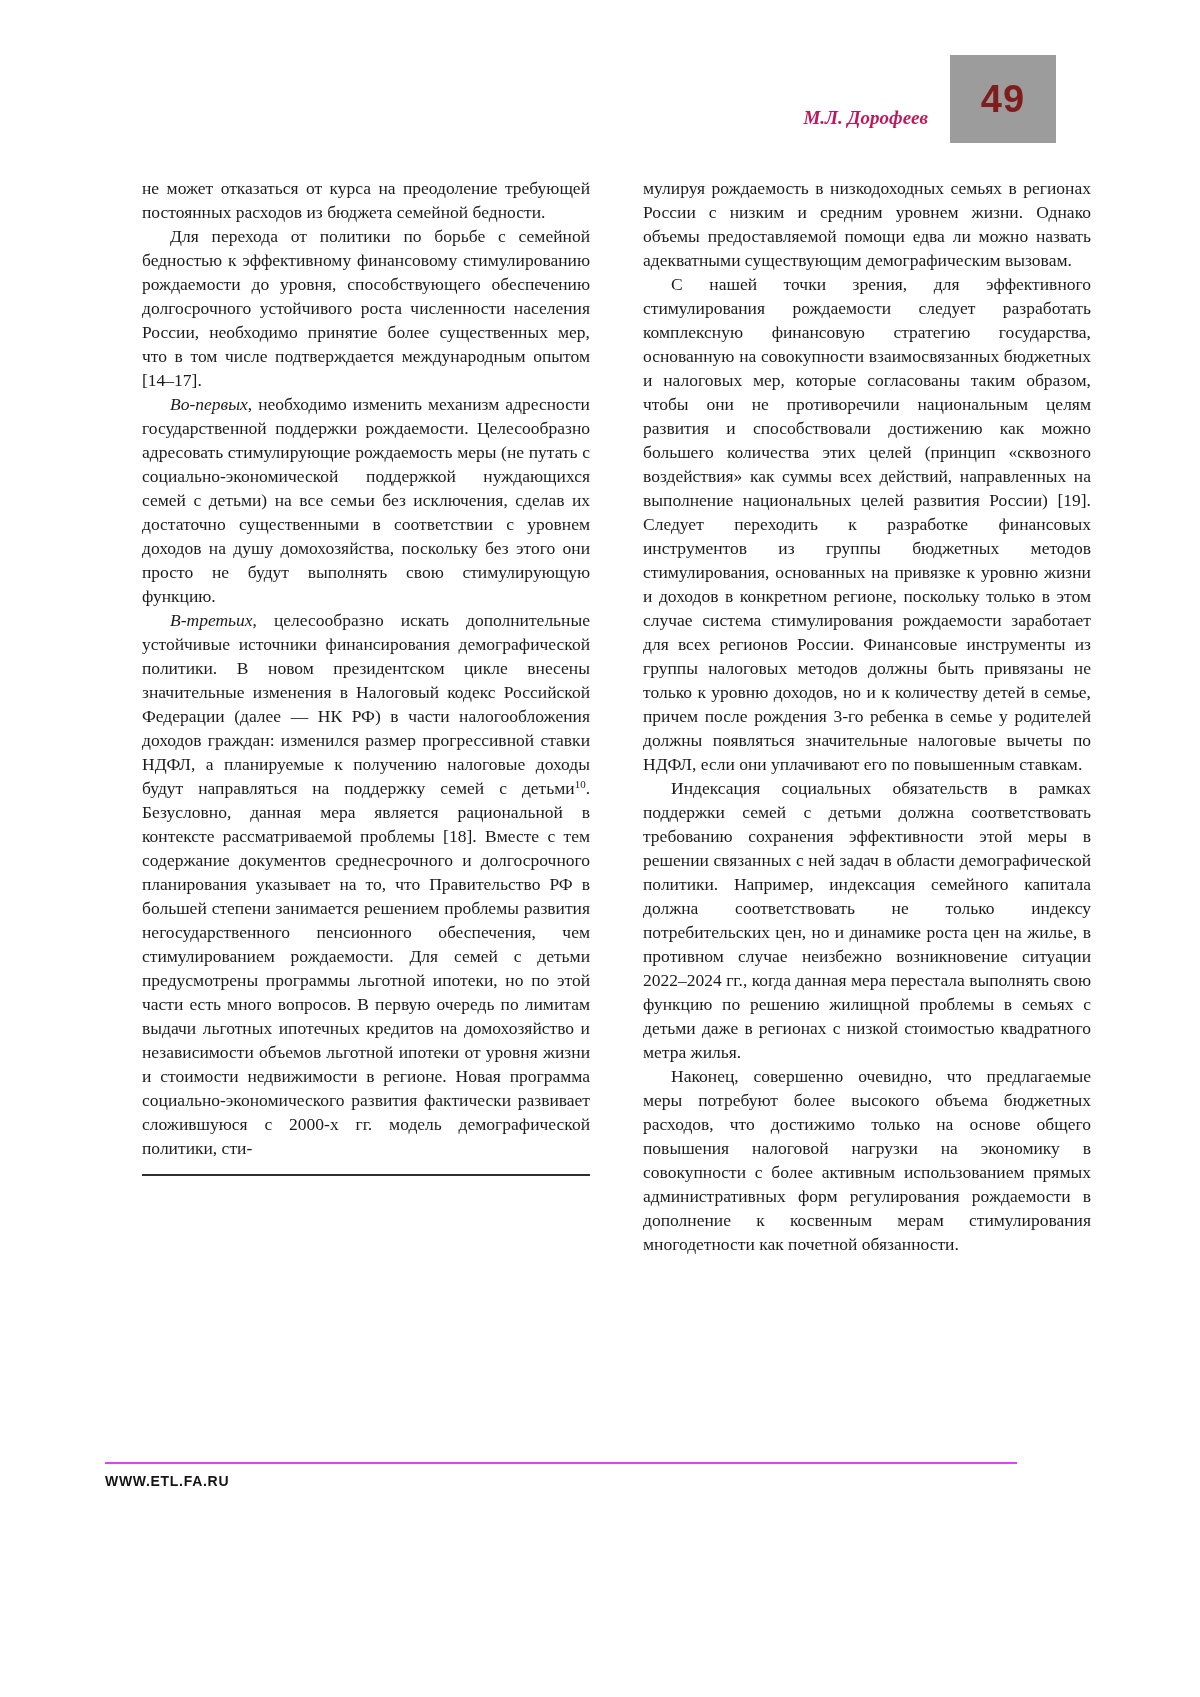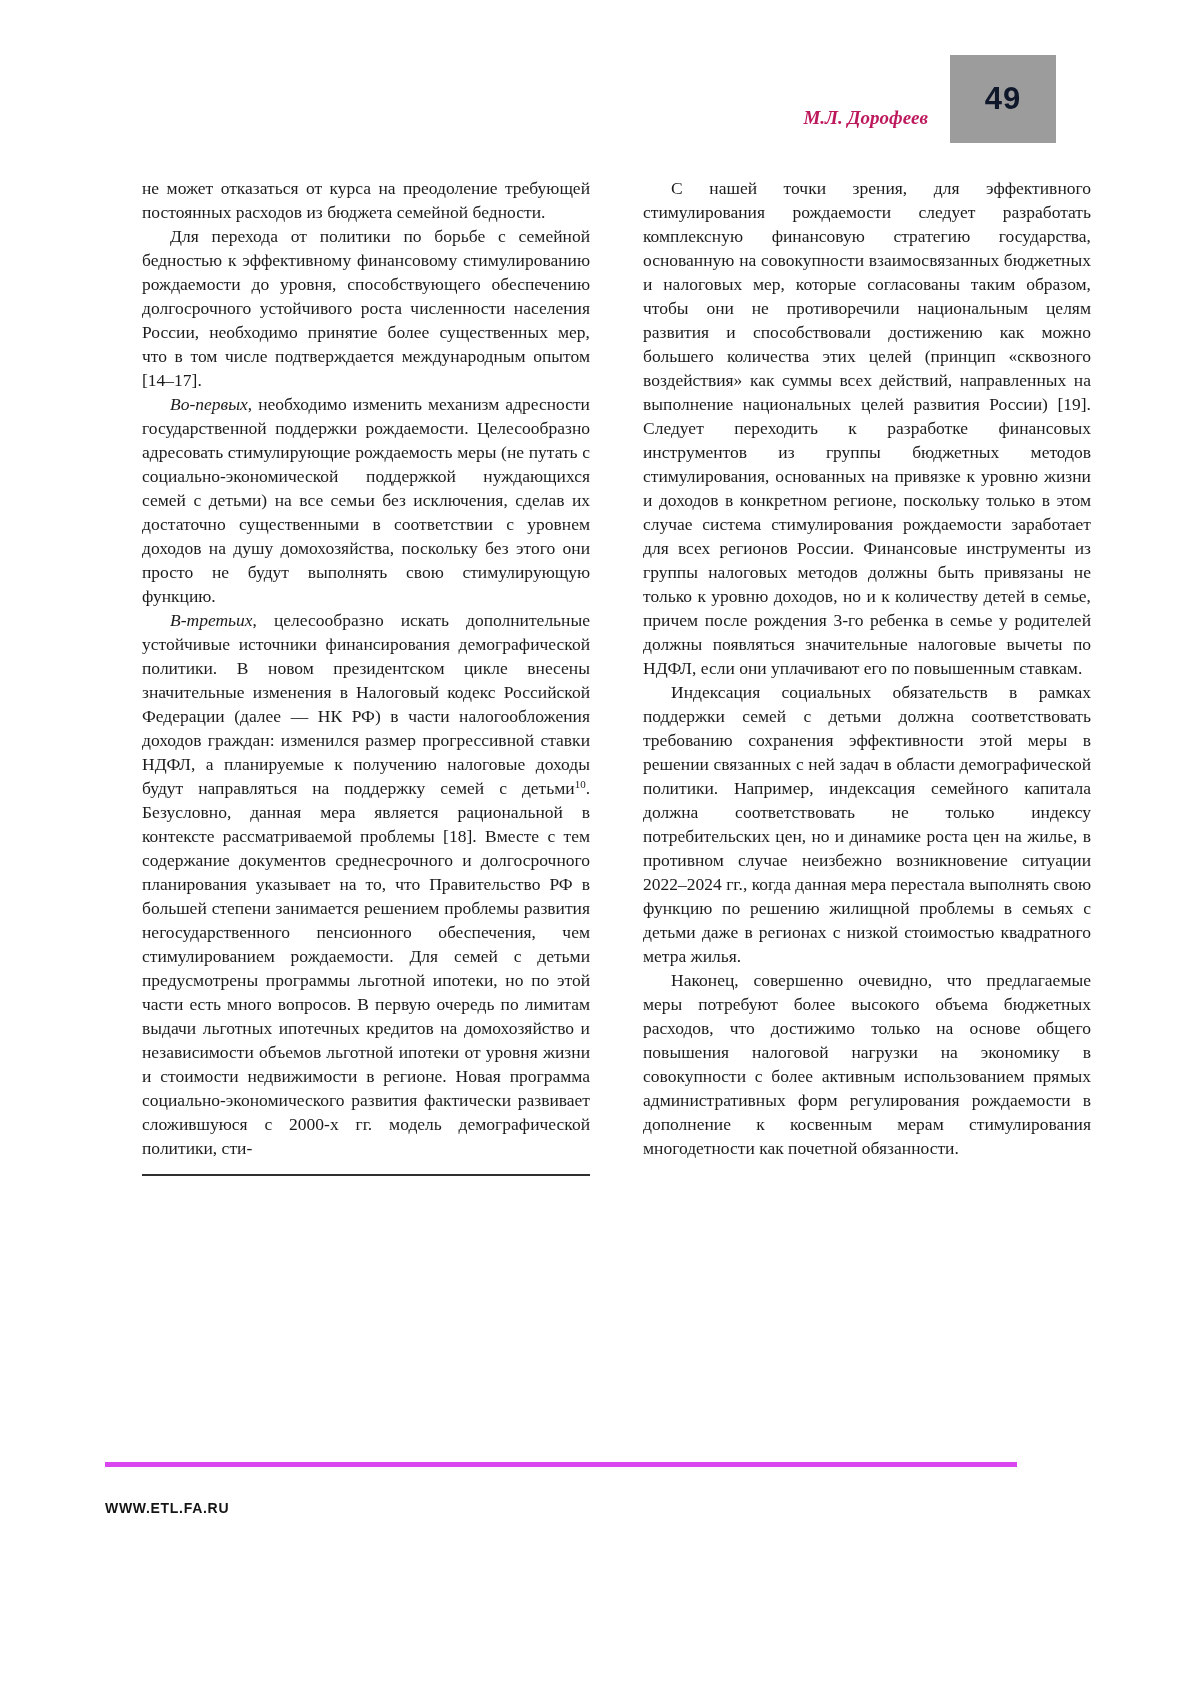--- a/index.html
+++ b/index.html
@@ -36,23 +36,23 @@
     width: 106px;
     height: 88px;
     background: #9c9c9c;
     display: flex;
     align-items: center;
     justify-content: center;
     flex: 0 0 auto;
   }
   .page-number {
     font-family: "Liberation Sans", "DejaVu Sans", sans-serif;
-    font-size: 31px;
+    font-size: 38px;
     font-weight: 700;
-    color: #0f172a;
+    color: #7f1d1d;
     letter-spacing: 1px;
   }
   
   .article-body {
     position: absolute;
     top: 176px;
     left: 105px;
     width: 912px;
     display: flex;
     gap: 16px;
@@ -89,22 +89,22 @@
     font-size: 10px;
     line-height: 0;
     vertical-align: 5px;
   }
   
   .page-footer {
     position: absolute;
     left: 105px;
     top: 1462px;
     width: 912px;
-    border-top: 5px solid #d946ef;
-    padding-top: 33px;
+    border-top: 2px solid #d946ef;
+    padding-top: 9px;
   }
   .journal-url {
     font-family: "Liberation Sans", "DejaVu Sans", sans-serif;
     font-size: 14px;
     font-weight: 700;
     letter-spacing: 0.7px;
     color: #141414;
   }
 </style>
 </head>
@@ -124,20 +124,21 @@
     <section class="column">
       <p class="flush">не может отказаться от курса на преодоление требующей постоянных расходов из бюджета семейной бедности.</p>
       <p>Для перехода от политики по борьбе с семейной бедностью к эффективному финансовому стимулированию рождаемости до уровня, способствующего обеспечению долгосрочного устойчивого роста численности населения России, необходимо принятие более существенных мер, что в том числе подтверждается международным опытом [14–17].</p>
       <p><em class="lead">Во-первых</em><span>, необходимо изменить механизм адресности государственной поддержки рождаемости. Целесообразно адресовать стимулирующие рождаемость меры (не путать с социально-экономической поддержкой нуждающихся семей с детьми) на все семьи без исключения, сделав их достаточно существенными в соответствии с уровнем доходов на душу домохозяйства, поскольку без этого они просто не будут выполнять свою стимулирующую функцию.</span></p>
       <p><em class="lead">В-третьих</em><span>, целесообразно искать дополнительные устойчивые источники финансирования демографической политики. В новом президентском цикле внесены значительные изменения в Налоговый кодекс Российской Федерации (далее — НК РФ) в части налогообложения доходов граждан: изменился размер прогрессивной ставки НДФЛ, а планируемые к получению налоговые доходы будут направляться на поддержку семей с детьми</span><sup class="fn-ref">10</sup><span>. Безусловно, данная мера является рациональной в контексте рассматриваемой проблемы [18]. Вместе с тем содержание документов среднесрочного и долгосрочного планирования указывает на то, что Правительство РФ в большей степени занимается решением проблемы развития негосударственного пенсионного обеспечения, чем стимулированием рождаемости. Для семей с детьми предусмотрены программы льготной ипотеки, но по этой части есть много вопросов. В первую очередь по лимитам выдачи льготных ипотечных кредитов на домохозяйство и независимости объемов льготной ипотеки от уровня жизни и стоимости недвижимости в регионе. Новая программа социально-экономического развития фактически развивает сложившуюся с 2000-х гг. модель демографической политики, сти-</span></p>
 
       <div class="footnote-separator"></div>
     </section>
 
     <section class="column">
+      <p class="flush">мулируя рождаемость в низкодоходных семьях в регионах России с низким и средним уровнем жизни. Однако объемы предоставляемой помощи едва ли можно назвать адекватными существующим демографическим вызовам.</p>
       <p>С нашей точки зрения, для эффективного стимулирования рождаемости следует разработать комплексную финансовую стратегию государства, основанную на совокупности взаимосвязанных бюджетных и налоговых мер, которые согласованы таким образом, чтобы они не противоречили национальным целям развития и способствовали достижению как можно большего количества этих целей (принцип «сквозного воздействия» как суммы всех действий, направленных на выполнение национальных целей развития России) [19]. Следует переходить к разработке финансовых инструментов из группы бюджетных методов стимулирования, основанных на привязке к уровню жизни и доходов в конкретном регионе, поскольку только в этом случае система стимулирования рождаемости заработает для всех регионов России. Финансовые инструменты из группы налоговых методов должны быть привязаны не только к уровню доходов, но и к количеству детей в семье, причем после рождения 3-го ребенка в семье у родителей должны появляться значительные налоговые вычеты по НДФЛ, если они уплачивают его по повышенным ставкам.</p>
       <p>Индексация социальных обязательств в рамках поддержки семей с детьми должна соответствовать требованию сохранения эффективности этой меры в решении связанных с ней задач в области демографической политики. Например, индексация семейного капитала должна соответствовать не только индексу потребительских цен, но и динамике роста цен на жилье, в противном случае неизбежно возникновение ситуации 2022–2024 гг., когда данная мера перестала выполнять свою функцию по решению жилищной проблемы в семьях с детьми даже в регионах с низкой стоимостью квадратного метра жилья.</p>
       <p>Наконец, совершенно очевидно, что предлагаемые меры потребуют более высокого объема бюджетных расходов, что достижимо только на основе общего повышения налоговой нагрузки на экономику в совокупности с более активным использованием прямых административных форм регулирования рождаемости в дополнение к косвенным мерам стимулирования многодетности как почетной обязанности.</p>
     </section>
 
   </main>
 
   <footer class="page-footer">
     <div class="journal-url">WWW.ETL.FA.RU</div>
   </footer>

